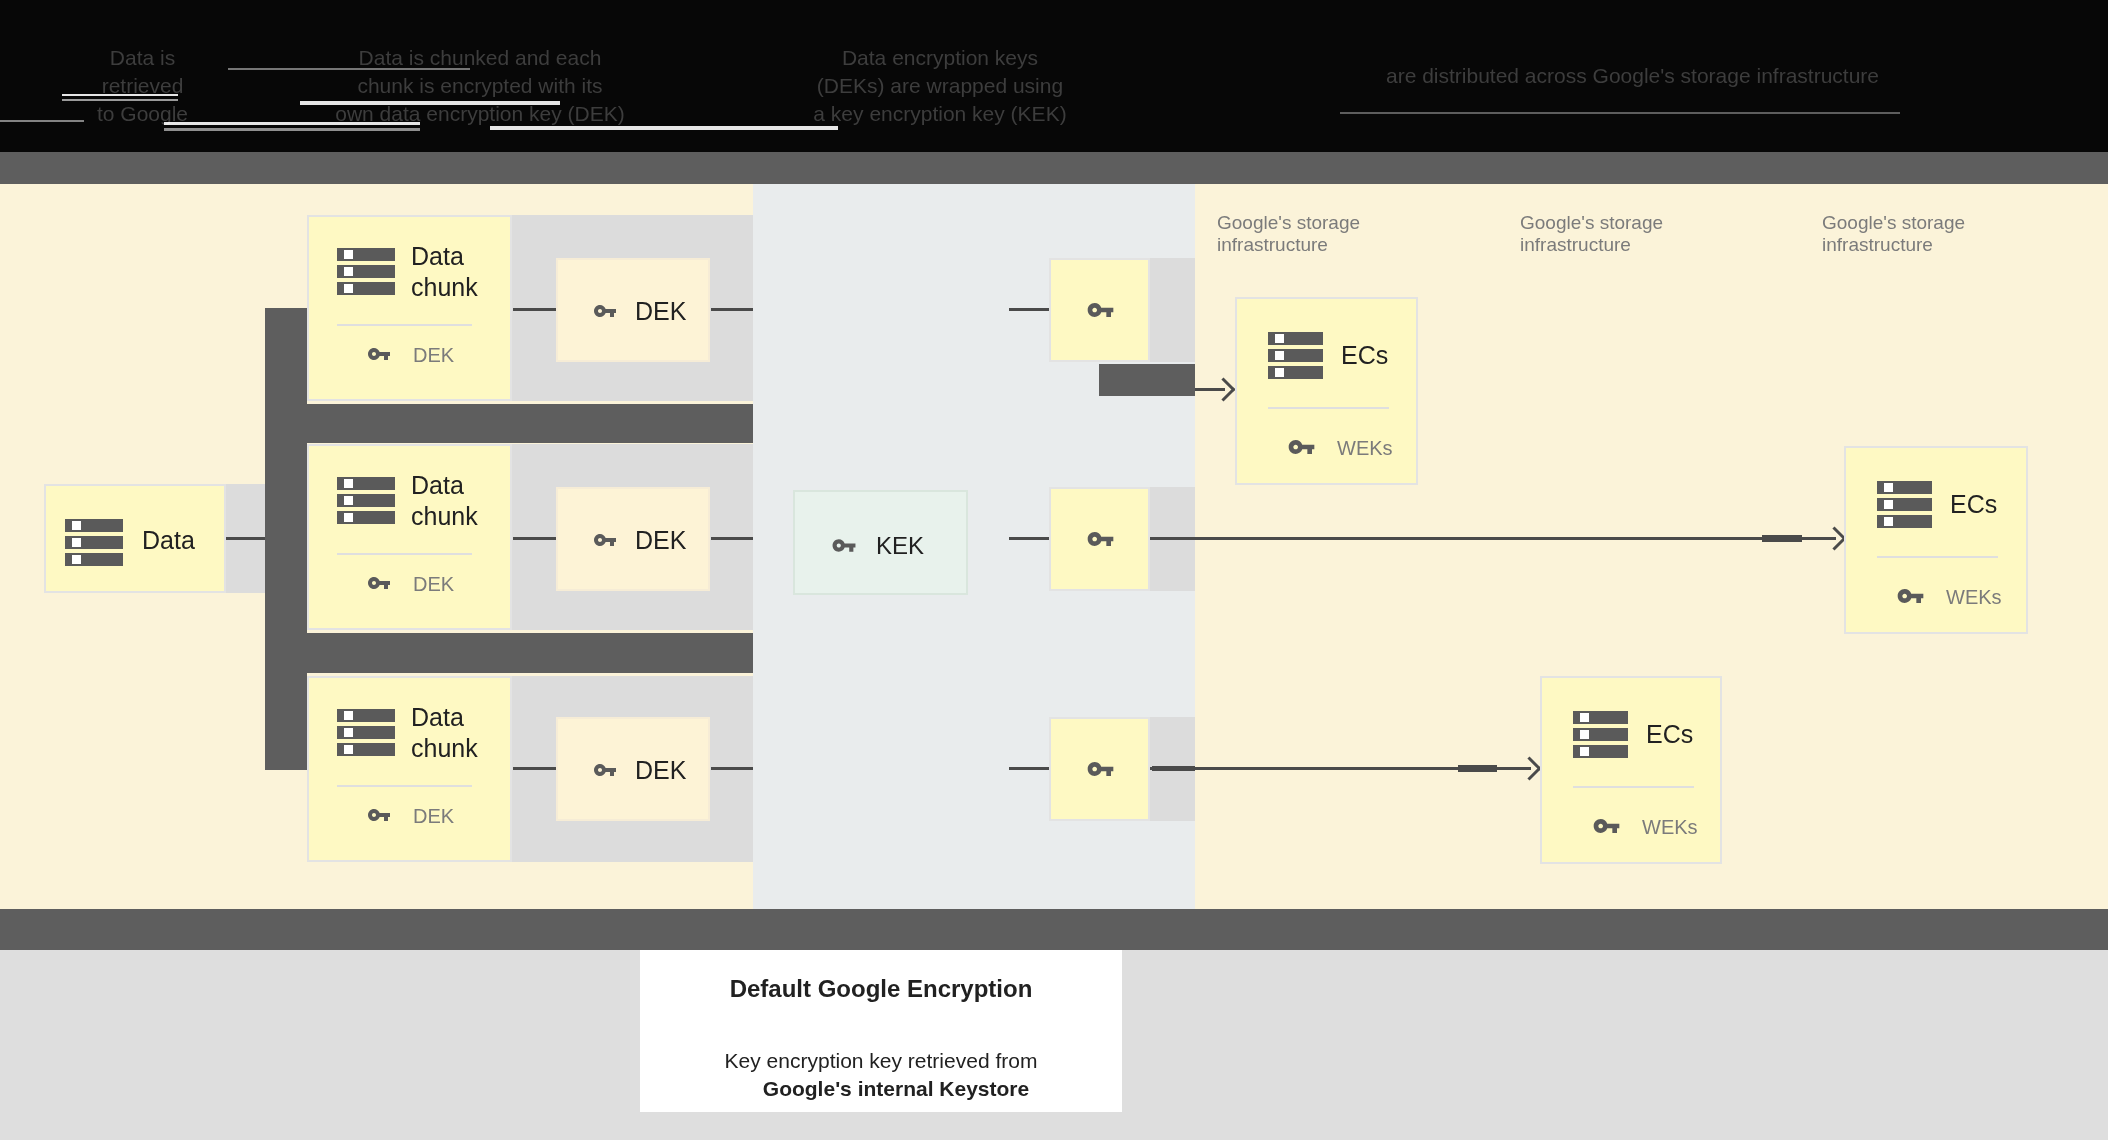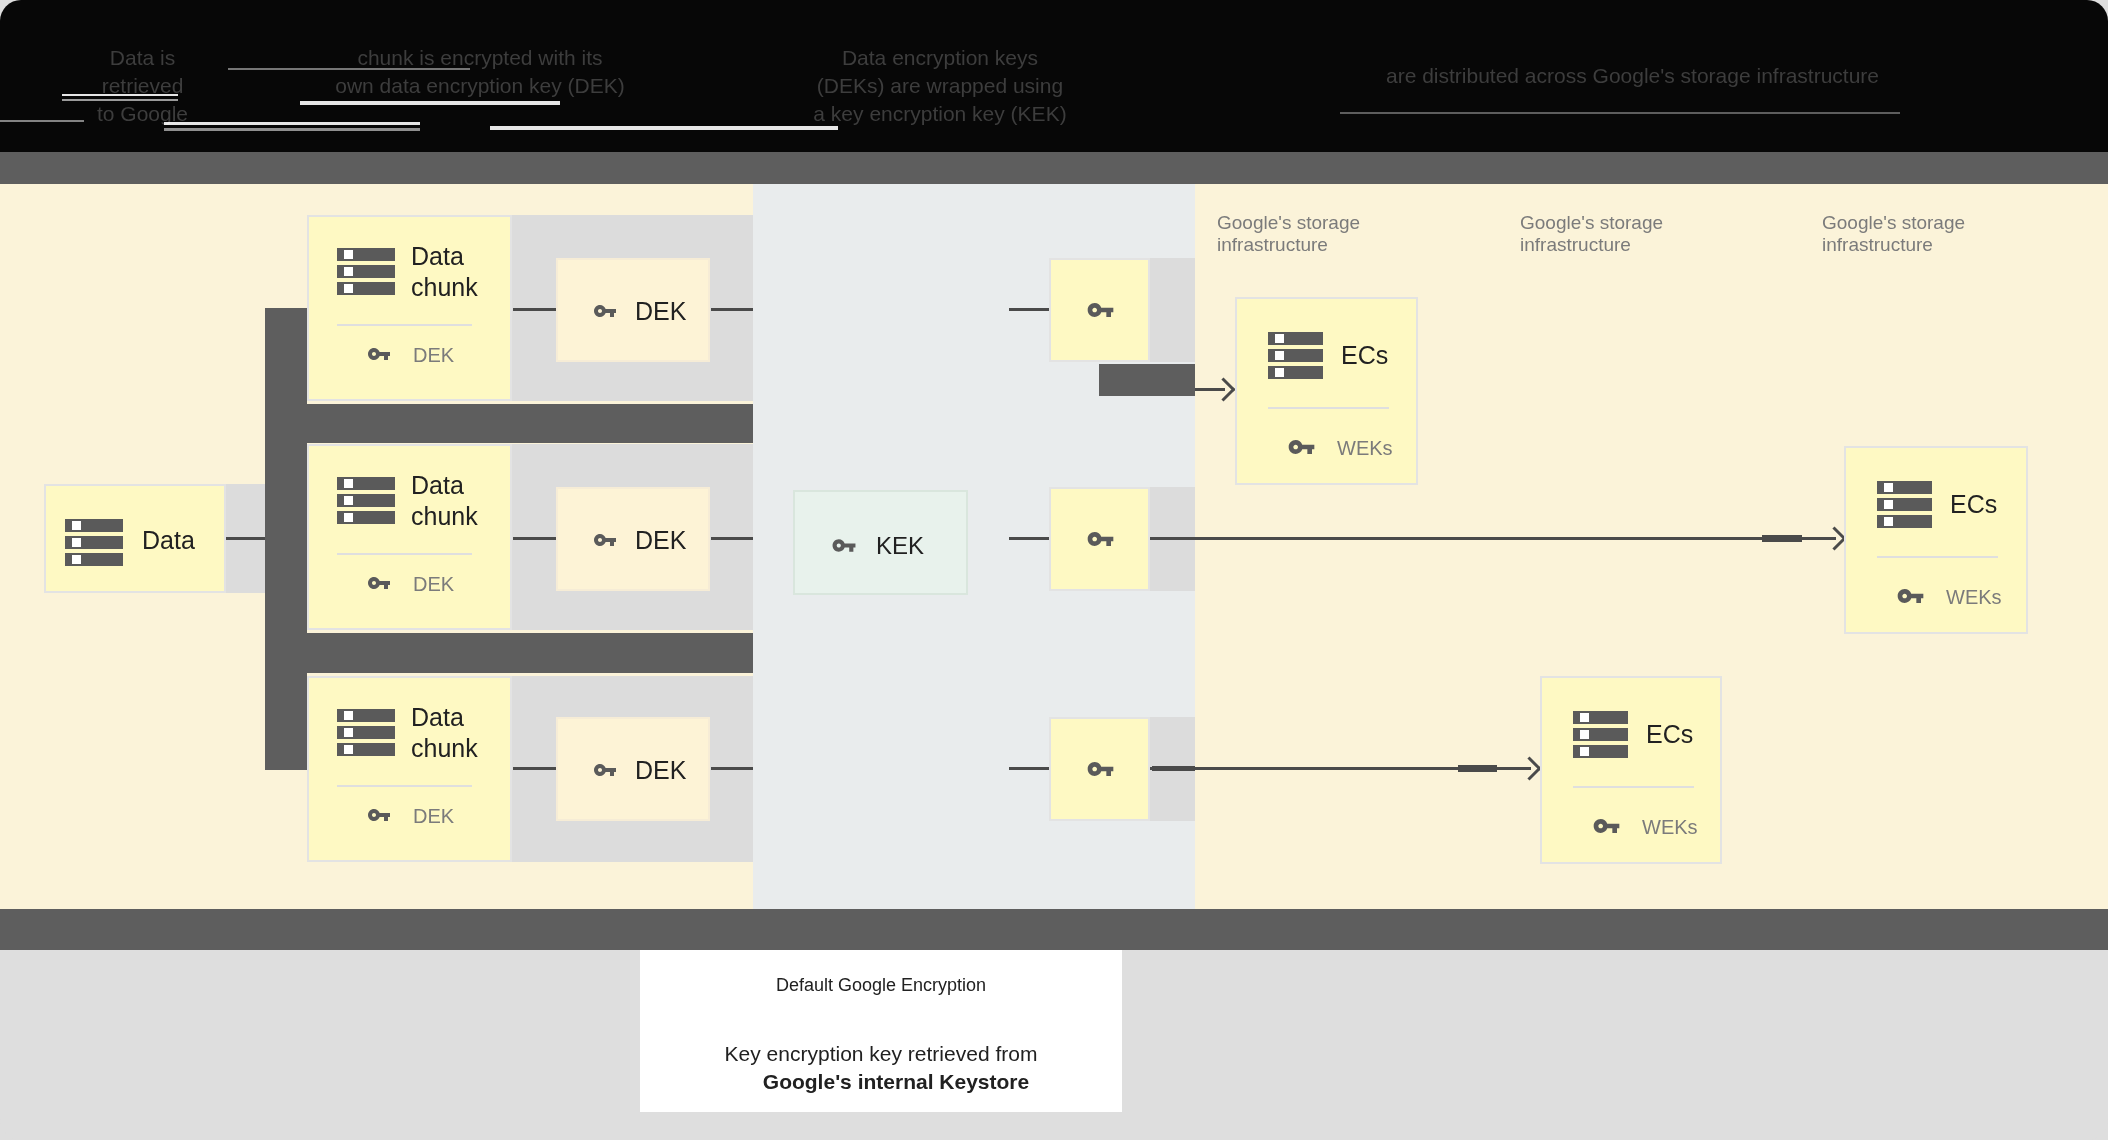--- a/index.html
+++ b/index.html
@@ -1,17 +1,17 @@
 <!DOCTYPE html>
 <html><head>
 <meta charset="utf-8">
 <style>
   html,body{margin:0;padding:0;background:#dedede;}
   #stage{position:relative;width:2108px;height:1140px;overflow:hidden;
-         font-family:"Liberation Sans",sans-serif;background:#dedede;border-radius:21px;}
+         font-family:"Liberation Sans",sans-serif;background:#dedede;}
   .abs{position:absolute;}
   
   #hdr{left:0;top:0;width:2108px;height:152px;background:#070707;}
   .hstep{color:#3d3d3d;font-size:21px;line-height:28px;text-align:center;}
   .streak{background:#fff;opacity:.9;}
   
   .darkband{background:#5e5e5e;}
   .panel-cream{background:#fbf3d9;}
   .panel-blue{background:#e9eced;}
   .rowbg{background:#dcdcdc;}
@@ -30,21 +30,21 @@
   .srv i{display:block;width:58px;height:13px;background:#5a5a5a;margin-bottom:4px;position:relative;}
   .srv i::before{content:'';position:absolute;left:7px;top:2px;width:9px;height:9px;background:#fff;}
   .srv.sm i{width:55px;}
   
   .key{fill:#5a5a5a;}
   
   .chev{width:17px;height:17px;border-top:3px solid #4a4a4a;border-right:3px solid #4a4a4a;
         transform:rotate(45deg);box-sizing:border-box;}
   
   #caption{background:#ffffff;text-align:center;color:#212121;}
-  #caption .cap-title{font-weight:normal;font-size:18px;}
+  #caption .cap-title{font-weight:bold;font-size:24px;}
   #caption .cap-body{font-size:21px;}
   #caption .cap-bold{font-weight:bold;font-size:21px;}
 </style>
 </head>
 <body>
 
 <svg width="0" height="0" style="position:absolute">
   <defs>
     <symbol id="ic-key" viewBox="0 0 24 24">
       <path d="M12.65 10C11.83 7.67 9.61 6 7 6c-3.31 0-6 2.69-6 6s2.69 6 6 6c2.61 0 4.83-1.67 5.65-4H17v4h4v-4h2v-4H12.65zM7 14c-1.1 0-2-.9-2-2s.9-2 2-2 2 .9 2 2-.9 2-2 2z"></path>
@@ -54,20 +54,21 @@
 
 <div id="stage">
 
   <div id="hdr" class="abs">
     <div class="abs hstep" style="left:55px;top:44px;width:175px;">
       <div>Data is</div>
       <div>retrieved</div>
       <div>to Google</div>
     </div>
     <div class="abs hstep" style="left:280px;top:44px;width:400px;">
+      <div>Data is chunked and each</div>
       <div>chunk is encrypted with its</div>
       <div>own data encryption key (DEK)</div>
     </div>
     <div class="abs hstep" style="left:740px;top:44px;width:400px;">
       <div>Data encryption keys</div>
       <div>(DEKs) are wrapped using</div>
       <div>a key encryption key (KEK)</div>
     </div>
     <div class="abs hstep" style="left:1315px;top:62px;width:635px;">
       <div>are distributed across Google's storage infrastructure</div>

